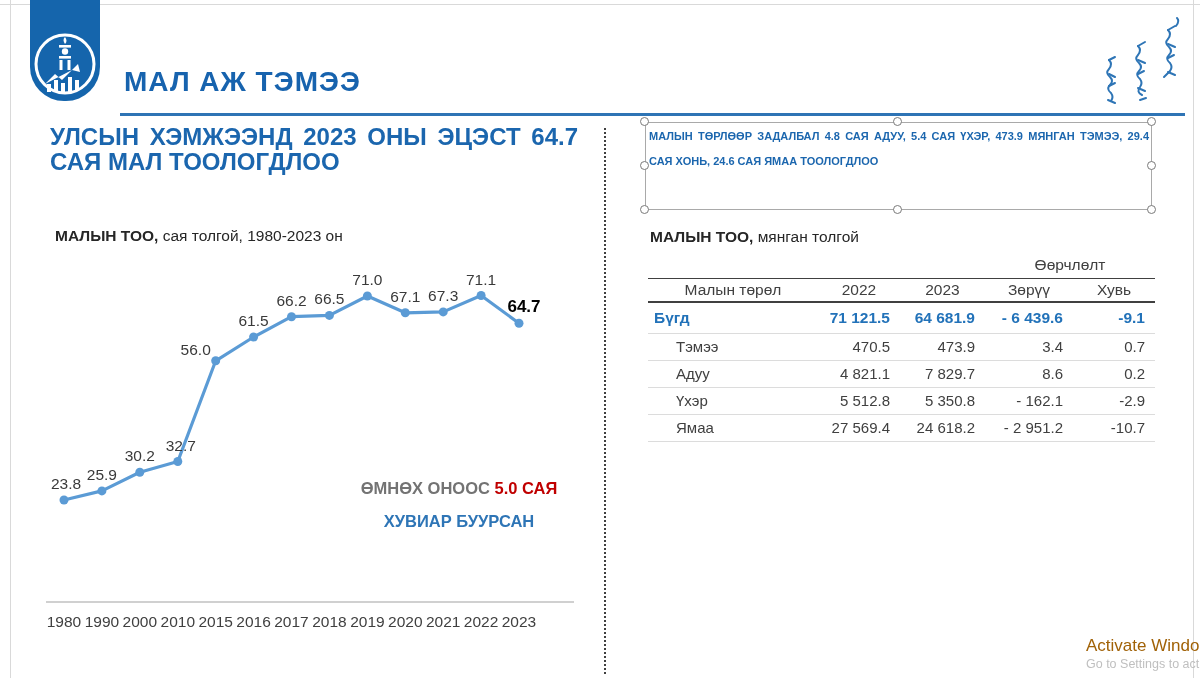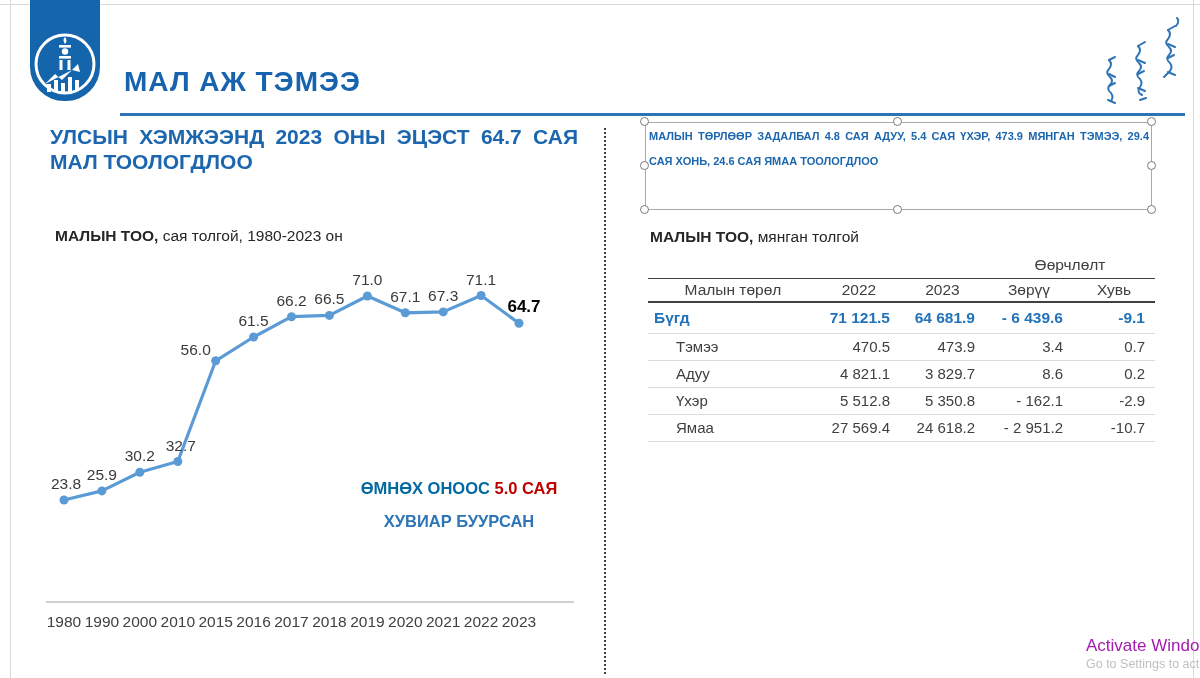--- a/index.html
+++ b/index.html
@@ -17,21 +17,21 @@
   
   #logo { left:30px; top:0; width:70px; height:101px; background:#1565AC;
           border-radius:0 0 34px 34px; }
 
   
   #page-title { left:124px; top:66px; font-size:28px; font-weight:bold;
                 color:#1763AE; letter-spacing:1px; }
   #title-underline { left:120px; top:113px; width:1065px; height:3px; background:#2E74B5; }
 
   
-  #left-heading { left:50px; top:124px; width:528px; font-size:21px; font-weight:bold;
+  #left-heading { left:50px; top:124px; width:528px; font-size:24px; font-weight:bold;
                   color:#1B66AE; line-height:25px; text-align:justify; }
   #chart-title { left:55px; top:227px; font-size:15.5px; color:#262626; }
   #chart-title .bold { font-weight:bold; }
   #chart-wrap { left:40px; top:270px; width:560px; height:360px; }
 
   #annotation { left:335px; top:472px; width:248px; text-align:center;
                 font-size:16.5px; font-weight:bold; line-height:33px; }
 
   
   #divider { left:604px; top:128px; width:1.5px; height:546px;
@@ -56,21 +56,21 @@
   tr.head-row th { height:24px; border-bottom:2px solid #404040; text-align:center;
                    vertical-align:middle; font-size:15.5px; }
   tr.total-row td { height:31px; border-bottom:1px solid #DCDCDC; color:#2272B9;
                     font-weight:bold; font-size:15.5px; }
   tr.data-row td { height:27px; border-bottom:1px solid #DCDCDC; }
   td.num { text-align:right; padding-right:10px; }
   td.name { text-align:left; padding-left:28px; }
   tr.total-row td.name { padding-left:6px; }
 
   
-  #wm1 { left:1086px; top:636px; font-size:17px; color:#a21caf; }
+  #wm1 { left:1086px; top:636px; font-size:17px; color:#a16207; }
   #wm2 { left:1086px; top:657px; font-size:12.5px; color:#bfbfbf; }
 
   svg text { font-family:"Liberation Sans","DejaVu Sans",sans-serif; }
 </style>
 </head>
 <body>
 
 <div id="edge-top" class="slide-edge"></div>
 <div id="edge-left" class="slide-edge"></div>
 <div id="edge-right" class="slide-edge"></div>
@@ -158,21 +158,21 @@
       <text x="289.4" y="357" text-anchor="middle" font-size="15.5" fill="#404040">2018</text>
       <text x="327.4" y="357" text-anchor="middle" font-size="15.5" fill="#404040">2019</text>
       <text x="365.3" y="357" text-anchor="middle" font-size="15.5" fill="#404040">2020</text>
       <text x="403.2" y="357" text-anchor="middle" font-size="15.5" fill="#404040">2021</text>
       <text x="441.1" y="357" text-anchor="middle" font-size="15.5" fill="#404040">2022</text>
       <text x="479.0" y="357" text-anchor="middle" font-size="15.5" fill="#404040">2023</text>
     </svg>
 </div>
 
 <div id="annotation" class="abs">
-    <div><span style="color: #0369a1;">ӨМНӨХ ОНООС </span><span style="color: rgb(192, 0, 0);">5.0 САЯ</span></div>
+    <div><span style="color: #737373;">ӨМНӨХ ОНООС </span><span style="color: rgb(192, 0, 0);">5.0 САЯ</span></div>
     <div><span style="color: rgb(46, 117, 182);">ХУВИАР БУУРСАН</span></div>
   </div>
 
 <div id="divider" class="abs"></div>
 
 <div id="right-textbox" class="abs">
   <div id="right-heading">МАЛЫН ТӨРЛӨӨР ЗАДАЛБАЛ 4.8 САЯ АДУУ, 5.4 САЯ ҮХЭР, 473.9 МЯНГАН ТЭМЭЭ, 29.4 САЯ ХОНЬ, 24.6 САЯ ЯМАА ТООЛОГДЛОО</div>
 </div>
 <div id="handles">
     <div class="handle" style="left: 639.5px; top: 116.5px;"></div>
@@ -222,21 +222,21 @@
         <tr class="data-row">
           <td class="name">Тэмээ</td>
           <td class="num">470.5</td>
           <td class="num">473.9</td>
           <td class="num">3.4</td>
           <td class="num">0.7</td>
         </tr>
         <tr class="data-row">
           <td class="name">Адуу</td>
           <td class="num">4 821.1</td>
-          <td class="num">3 829.7</td>
+          <td class="num">7 829.7</td>
           <td class="num">8.6</td>
           <td class="num">0.2</td>
         </tr>
         <tr class="data-row">
           <td class="name">Үхэр</td>
           <td class="num">5 512.8</td>
           <td class="num">5 350.8</td>
           <td class="num">- 162.1</td>
           <td class="num">-2.9</td>
         </tr>

